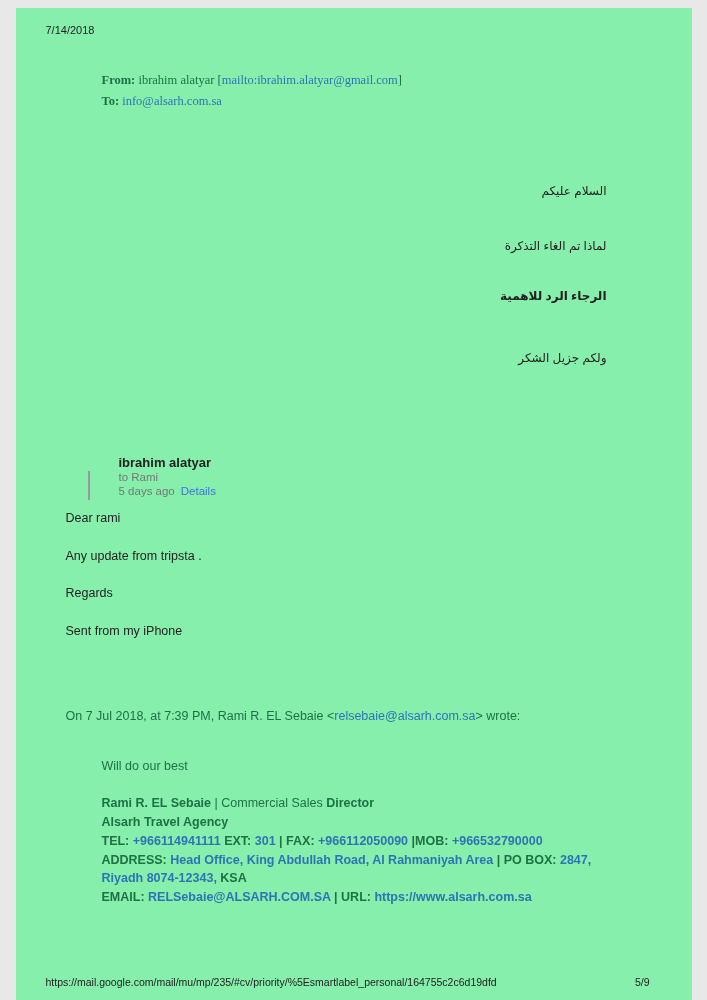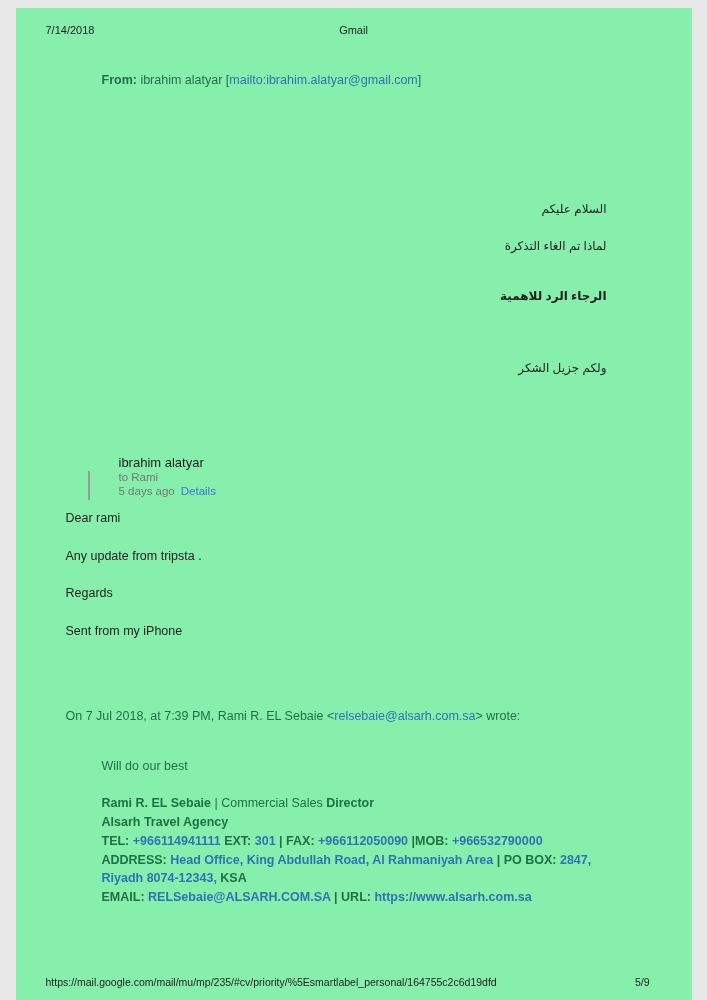--- a/index.html
+++ b/index.html
@@ -12,62 +12,64 @@
     overflow:hidden;
     margin:8px auto;
   }
   .print-header{position:absolute;top:16px;left:30px;right:30px;height:14px;font-size:11px;color:#222;}
   .ph-date{position:absolute;left:0;top:0;}
   .ph-title{position:absolute;left:0;right:0;text-align:center;top:0;}
   .print-footer{position:absolute;top:968px;left:30px;right:30px;font-size:10.5px;color:#222;}
   .pf-url{position:absolute;left:0;top:0;}
   .pf-page{position:absolute;right:12px;top:0;}
 
-  .mail-header{position:absolute;left:86px;top:62px;font-size:12.5px;line-height:21px;}
+  .mail-header{position:absolute;left:86px;top:62px;font-size:12.5px;line-height:21px;font-family:Liberation Serif, serif;}
   .g{color:#1e7145;}
   .gb{color:#1e7145;font-weight:bold;}
   .bl{color:#2e74b5;}
   .blb{color:#2e74b5;font-weight:bold;}
 
   .ar-line{position:absolute;right:85px;font-size:12px;color:#222;direction:rtl;text-align:right;}
   .num-line{position:absolute;right:88px;font-size:12.5px;color:#222;direction:ltr;}
 
   .quote-bar{position:absolute;left:72px;top:463px;width:2px;height:29px;background:#9a9a9a;}
-  .sender-name{position:absolute;left:103px;top:447px;font-size:13px;font-weight:normal;color:#222;}
+  .sender-name{position:absolute;left:103px;top:447px;font-size:13px;font-weight:bold;color:#222;}
   .sender-to{position:absolute;left:103px;top:463px;font-size:11.5px;color:#777;}
   .sender-meta{position:absolute;left:103px;top:477px;font-size:11.5px;color:#777;}
   .details-link{color:#4272db;margin-left:6px;cursor:pointer;}
 
   .body-line{position:absolute;left:50px;font-size:12.5px;color:#222;}
 
   .quote-head{position:absolute;left:50px;top:701px;font-size:12.5px;}
 
   .sig{position:absolute;left:86px;top:751px;font-size:12.5px;}
   .sig .row{position:absolute;left:0;white-space:nowrap;}
 </style>
 </head>
 <body>
 
 <div class="page">
 
   <div class="print-header">
     <span class="ph-date">7/14/2018</span>
-    <span class="ph-title">Gmail</span>
   </div>
 
   <div class="mail-header">
     <div>
       <span class="gb">From:</span><span class="g"> ibrahim alatyar [</span><span class="bl">mailto:ibrahim.alatyar@gmail.com</span><span class="g">]</span>
     </div>
+    <div>
+      <span class="gb">To:</span><span class="bl"> info@alsarh.com.sa</span>
+    </div>
   </div>
 
-  <div class="ar-line" style="top:194px;text-align:center;">السلام عليكم</div>
+  <div class="ar-line" style="top:176px;text-align:center;">السلام عليكم</div>
   <div class="ar-line" style="top:231px;">لماذا تم الغاء التذكرة</div>
   <div class="ar-line" style="top:281px;font-weight:bold;">الرجاء الرد للاهمية</div>
-  <div class="ar-line" style="top:353px;">ولكم جزيل الشكر</div>
+  <div class="ar-line" style="top:343px;">ولكم جزيل الشكر</div>
 
   <div class="quote-bar"></div>
   <div class="sender-name">ibrahim alatyar</div>
   <div class="sender-to">to Rami</div>
   <div class="sender-meta">
     <span>5 days ago</span><span class="details-link">Details</span>
   </div>
 
   <div class="body-line" style="top:503px;">Dear rami</div>
   <div class="body-line" style="top:541px;">Any update from tripsta .</div>

